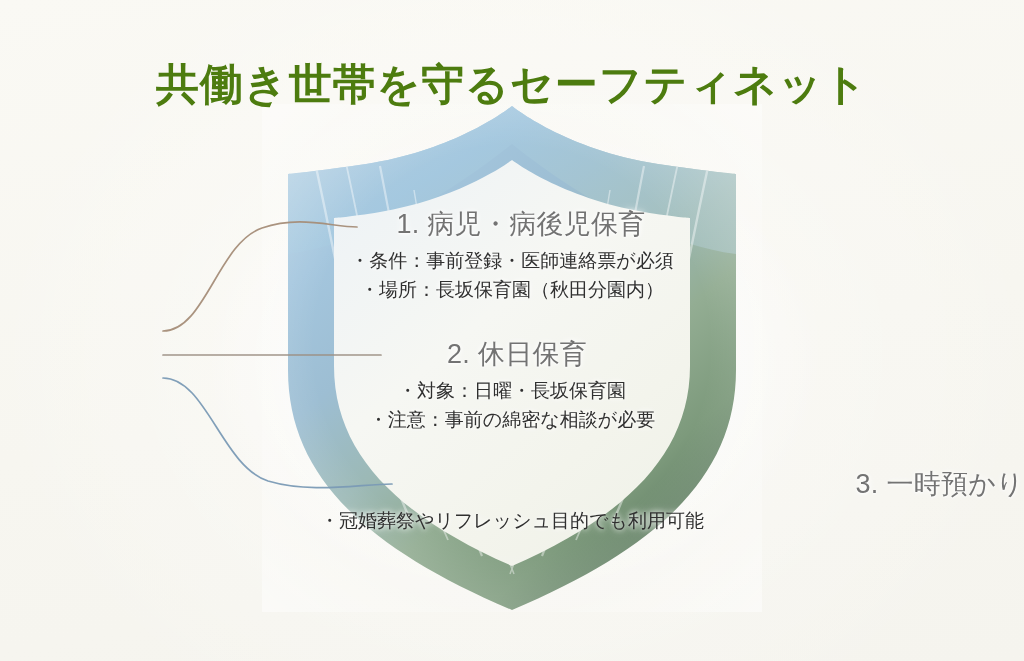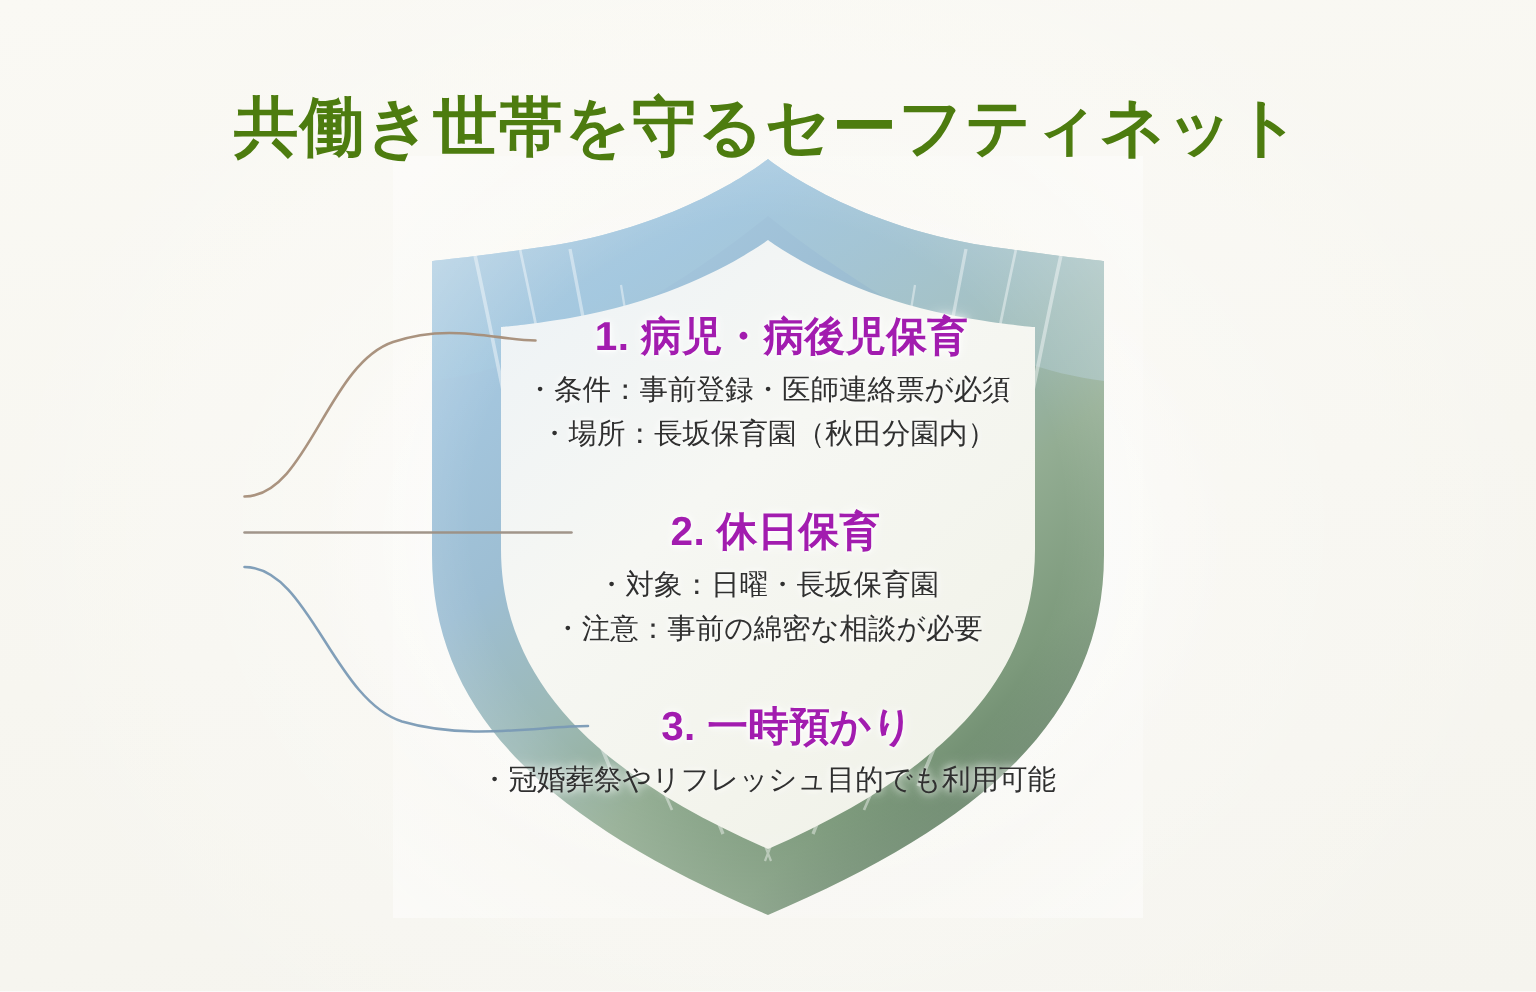--- a/index.html
+++ b/index.html
@@ -69,24 +69,24 @@
   
   .item {
     position: absolute;
     left: 0;
     width: 1024px;
     text-align: center;
     color: #2d2d2d;
   }
   .item-heading {
     font-size: 27px;
-    font-weight: 700;
+    font-weight: 400;
     letter-spacing: 0.01em;
     line-height: 1.25;
-    color: #a21caf;
+    color: #737373;
     text-shadow:
       0 0 5px rgba(255,255,255,0.95),
       0 0 10px rgba(255,255,255,0.9),
       0 1px 2px rgba(255,255,255,0.9);
     white-space: nowrap;
   }
   .item-detail {
     font-size: 19px;
     font-weight: 500;
     line-height: 1.55;
@@ -97,21 +97,21 @@
     white-space: nowrap;
   }
   .details { margin-top: 4px; }
 
   
   #item-1 { top: 208px; }
   #item-1 .item-heading { padding-left: 18px; }
   #item-2 { top: 338px; }
   #item-2 .item-heading { padding-left: 10px; }
   #item-3 { top: 468px; }
-  #item-3 .item-heading { padding-left: 26px; }
+  #item-3 .item-heading { padding-left: 26px; text-align: right; }
 </style>
 </head>
 <body>
 
 <div id="stage">
 
   <div id="bg-vignette"></div>
 
   <div id="shield-wrap">
     <svg viewBox="0 0 500 508" xmlns="http://www.w3.org/2000/svg" aria-hidden="true">

